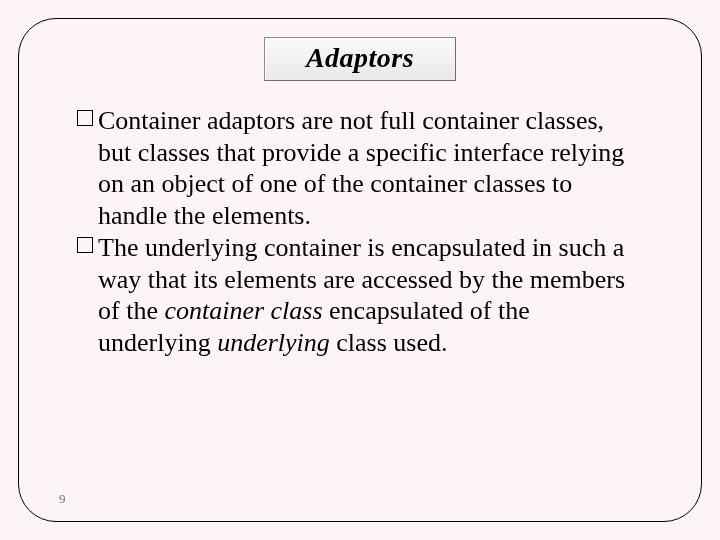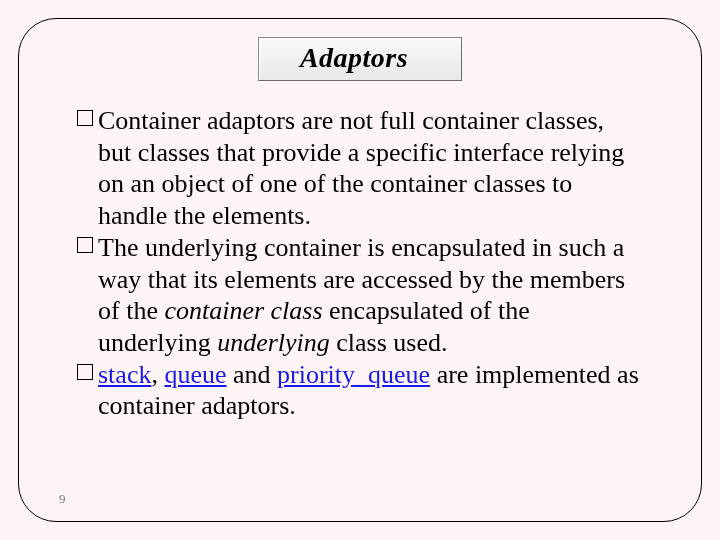--- a/index.html
+++ b/index.html
@@ -31,21 +31,21 @@
   }
   .title-box {
     margin: 0 auto 24px auto;
     width: 178px;
     background: linear-gradient(#fafafa, #e8e8e8);
     border: 1px solid #8a8a8a;
     border-right-color: #6d6d6d;
     border-bottom-color: #6d6d6d;
     box-shadow: inset 1px 1px 0 #fff;
     text-align: center;
-    padding: 4px 18px 6px 6px;
+    padding: 4px 6px 6px 6px;
   }
   .title-box span {
     font-style: italic;
     font-weight: bold;
     font-size: 28px;
     color: #000;
     letter-spacing: 0.5px;
   }
   .content {
     font-size: 26px;
@@ -99,26 +99,20 @@
         <span class="text">Container adaptors are not full container classes, but classes that provide a specific interface relying on an object of one of the container classes to handle the elements.</span>
       </div>
 
       <div class="bullet">
         <span class="marker"></span>
         <span class="text">
           <span>The underlying container is encapsulated in such a way that its elements are accessed by the members of the </span><span class="em">container class</span><span> encapsulated of the underlying </span><span class="em">underlying</span><span> class used.</span>
         </span>
       </div>
 
-      <div class="bullet">
-        <span class="marker"></span>
-        <span class="text">
-          <a href="#" class="kw">stack</a><span>, </span><a href="#" class="kw">queue</a><span> and </span><a href="#" class="kw">priority_queue</a><span> are implemented as container adaptors.</span>
-        </span>
-      </div>
 
 
     </div>
 
     <div class="pagenum">9</div>
 
   </div>
 </div>
 
 </body></html>

